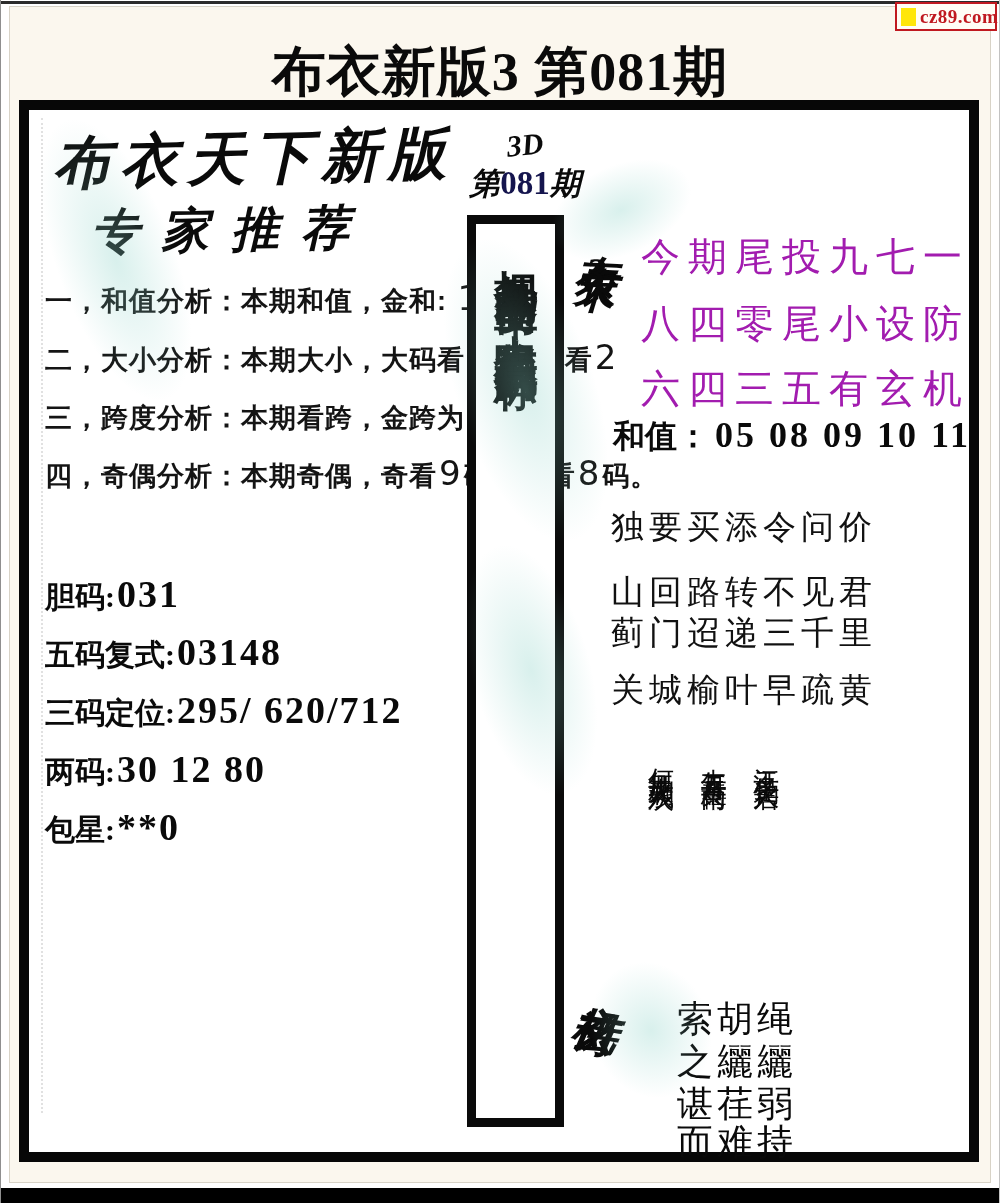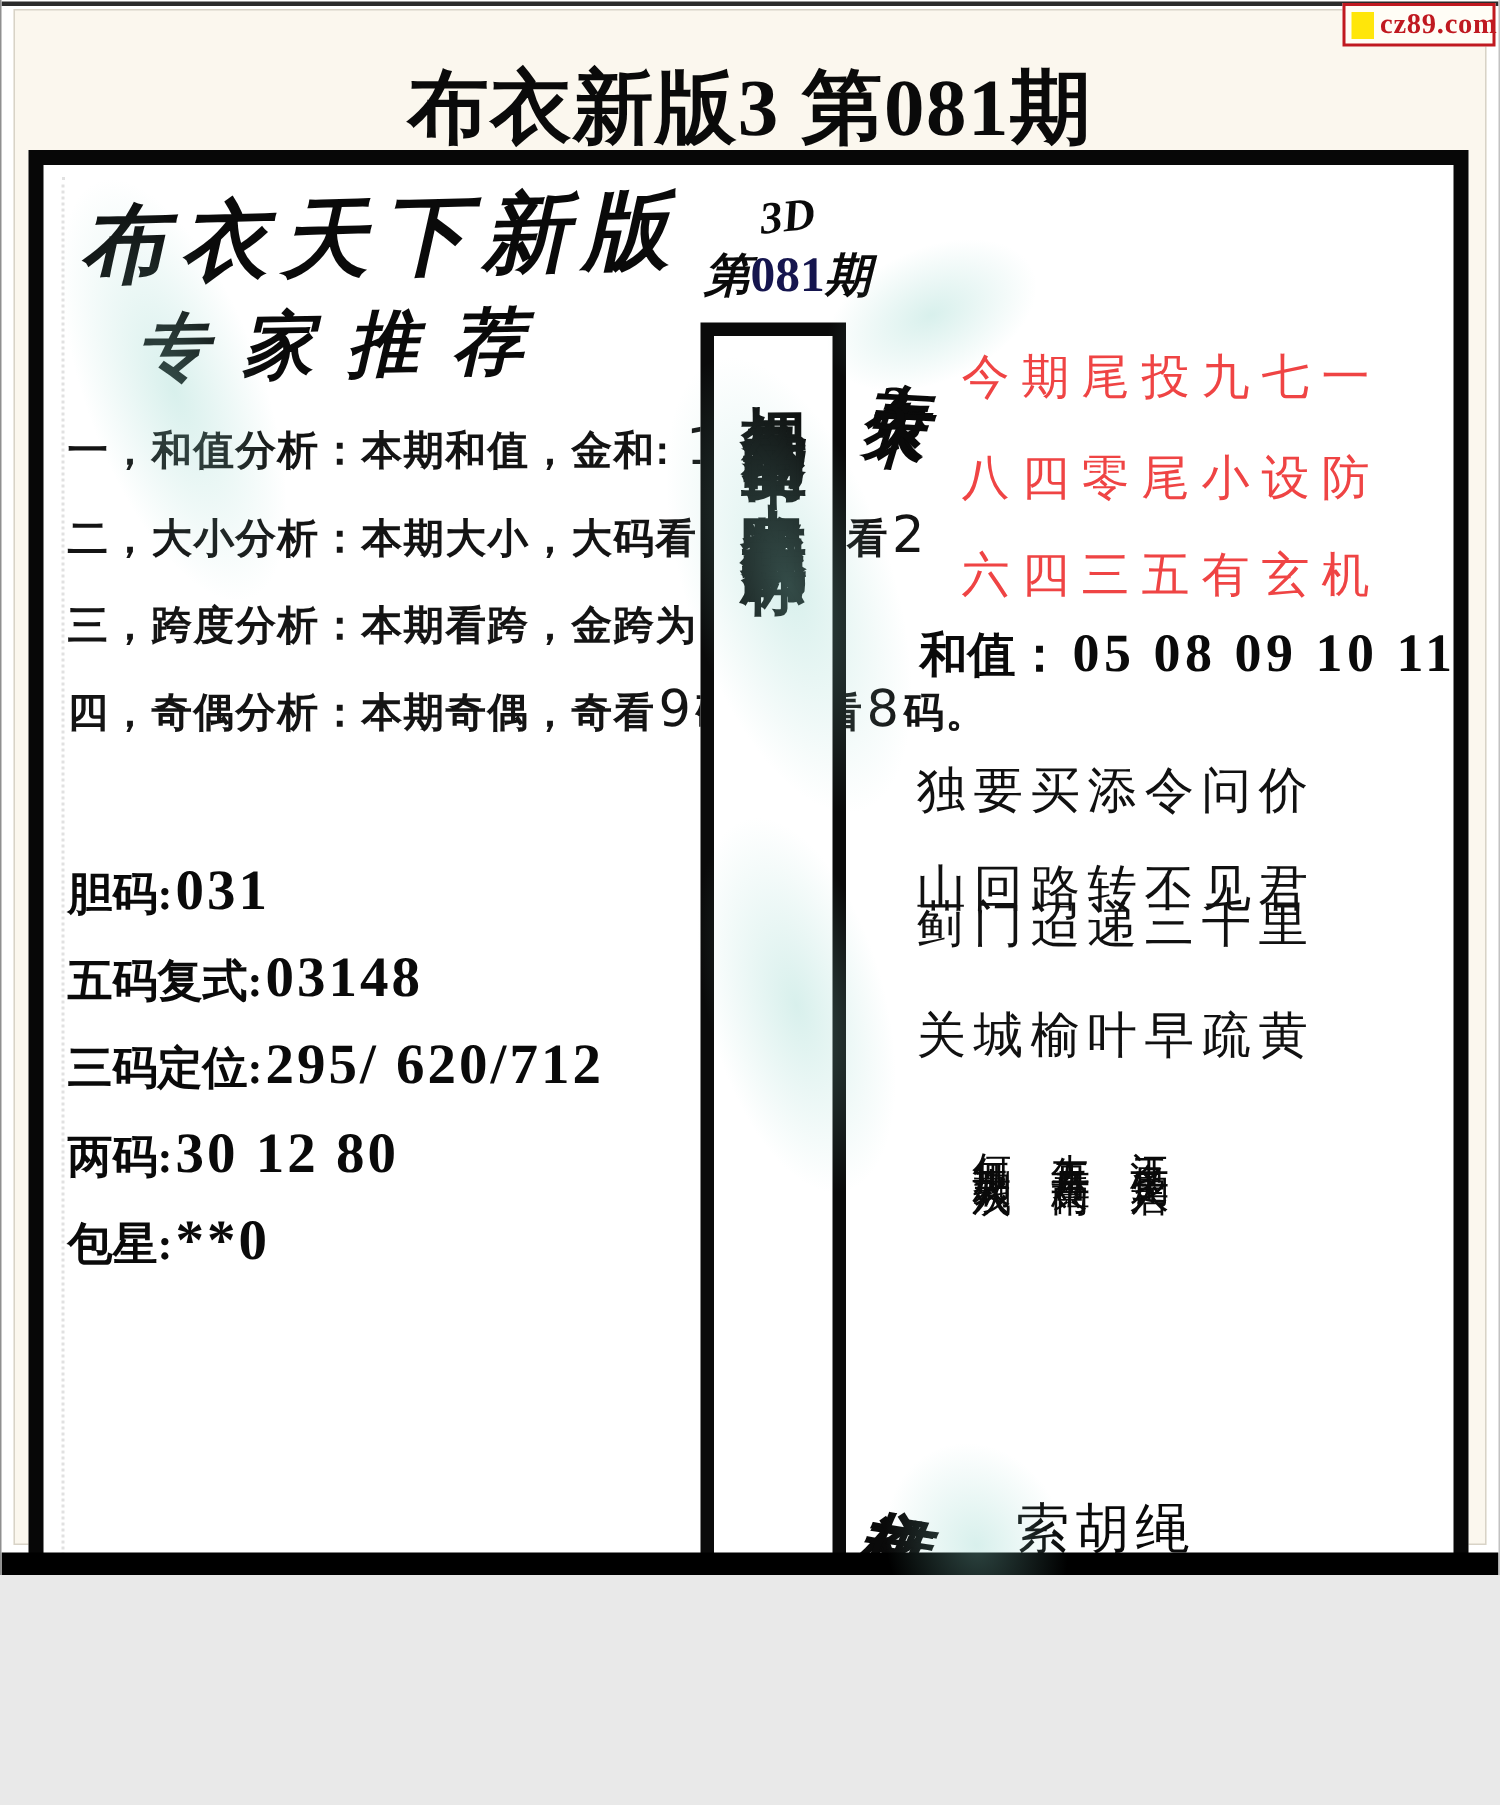--- a/index.html
+++ b/index.html
@@ -1,18 +1,18 @@
 <!DOCTYPE html>
 <html><head>
 <meta charset="utf-8">
 <style>
   * { margin:0; padding:0; box-sizing:border-box; }
   html,body { background:#e9e9e9; }
   .page {
-    position:relative; width:1000px; height:1050px; background:#ffffff;
+    position:relative; width:1000px; height:1203px; background:#ffffff;
     border-left:1px solid #8f8f8f; border-right:1px solid #c2c2c2;
     overflow:hidden;
     font-family:"Liberation Serif","DejaVu Serif",serif; color:#0a0a0a;
   }
   .top-line { position:absolute; top:1px; left:0; width:100%; height:3px; background:#2b2b2b; }
   .inner-panel {
     position:absolute; left:8px; right:8px; top:6px; bottom:20px;
     background:#fbf7ee; border:1px solid #d8d3c7;
   }
   
@@ -71,21 +71,21 @@
   .slogan-text { writing-mode:vertical-rl; text-orientation:upright;
     font-size:44px; font-weight:700; letter-spacing:4px; line-height:1; }
   
   .brand-vertical {
     position:absolute; left:545px; top:112px;
     writing-mode:vertical-rl; text-orientation:upright;
     font-size:42px; font-weight:700; font-style:italic; letter-spacing:7px;
     line-height:1.05; transform:rotate(3deg);
   }
   .tip-line { position:absolute; left:612px; white-space:nowrap;
-    font-size:32px; letter-spacing:8px; color:#ef4444;text-align:center; }
+    font-size:39px; letter-spacing:8px; color:#a21caf;text-align:center; }
   .hezhi-line { position:absolute; left:584px; top:304px; white-space:nowrap;
     font-size:32px; font-weight:700; }
   .hezhi-values { font-size:36px; letter-spacing:3px; margin-left:6px; }
   .poem-line { position:absolute; left:582px; white-space:nowrap;
     font-size:33px; letter-spacing:5px; font-weight:500; color:#111; }
   .vertical-poem { position:absolute; left:605px; top:638px; height:210px;
     writing-mode:vertical-rl; text-orientation:upright;
     font-size:26px; letter-spacing:3px; line-height:1.1; }
   .vp-col { padding:0 12px; }
   .xuanji-title {
@@ -174,21 +174,21 @@
     <div class="tip-line" style="top:120px">今期尾投九七一</div>
     <div class="tip-line" style="top:187px">八四零尾小设防</div>
     <div class="tip-line" style="top:252px">六四三五有玄机</div>
 
     <div class="hezhi-line">
       <span>和值：</span><span class="hezhi-values">05 08 09 10 11</span>
     </div>
 
     <div class="poem-line" style="top:395px">独要买添令问价</div>
     <div class="poem-line" style="top:460px">山回路转不见君</div>
-    <div class="poem-line" style="top:484px">蓟门迢递三千里</div>
+    <div class="poem-line" style="top:501px">蓟门迢递三千里</div>
     <div class="poem-line" style="top:558px">关城榆叶早疏黄</div>
 
     <div class="vertical-poem">
       <div class="vp-col">江干多是钓人居</div>
       <div class="vp-col">去年五月黄梅雨</div>
       <div class="vp-col">何年劫火剩残灰</div>
     </div>
 
     <div class="xuanji-title">玄机诗</div>
     <div class="xuanji-line" style="top:885px">索胡绳</div>

